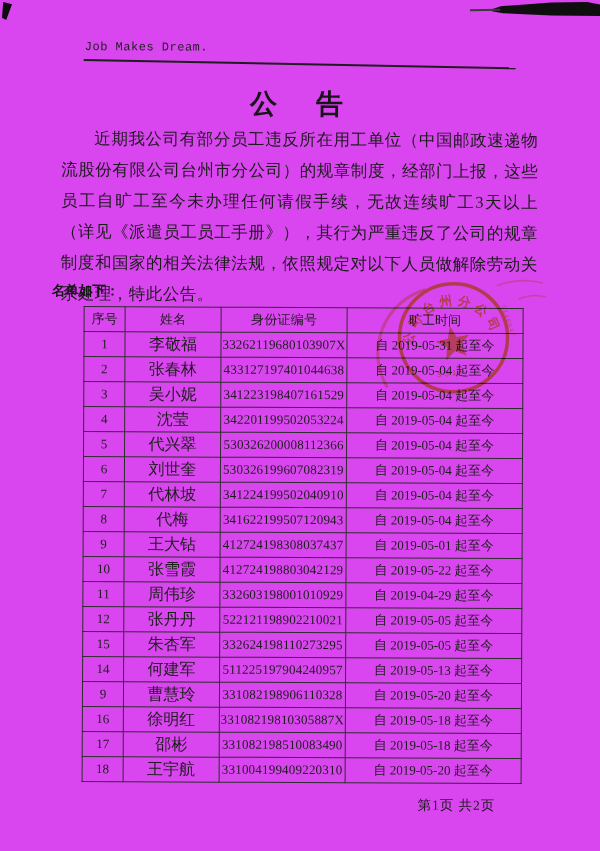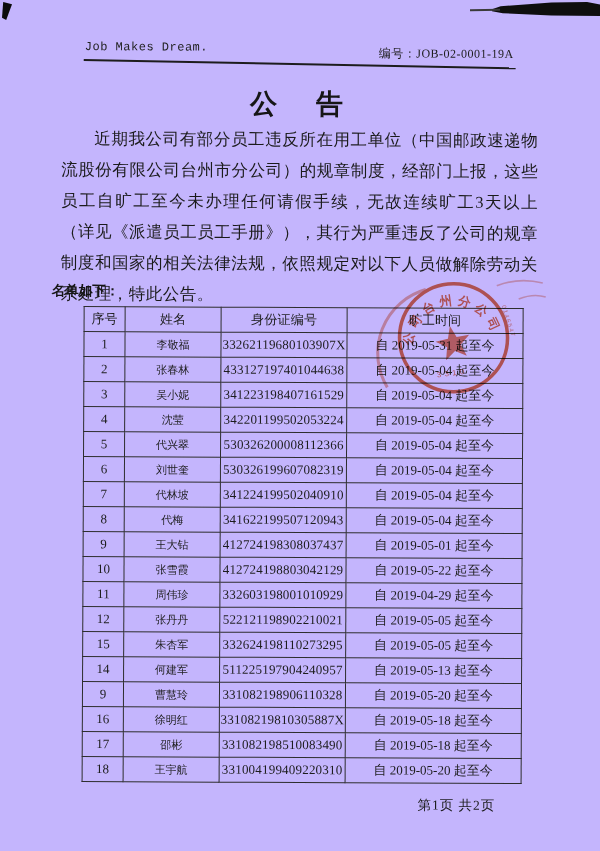--- a/index.html
+++ b/index.html
@@ -1,18 +1,18 @@
 <!DOCTYPE html>
 <html><head>
 <meta charset="utf-8">
 <style>
   html,body{margin:0;padding:0;background:#e8e8e8;}
   .page{
     position:relative;width:600px;height:851px;margin:0 auto;
-    background:#c4b5fd;overflow:hidden;
+    background:#d946ef;overflow:hidden;
     font-family:"Liberation Serif","DejaVu Serif",serif;
     color:#1f1f1f;
   }
   .tilt{position:absolute;inset:0;transform:rotate(0.25deg);transform-origin:50% 0;}
 
   
   .corner-mark{
     position:absolute;left:2px;top:2px;width:10px;height:18px;background:#0c0c0c;
     clip-path:polygon(12% 0,100% 12%,42% 100%,0 88%);
   }
@@ -54,21 +54,21 @@
   table.roster{
     position:absolute;left:85px;top:307px;border-collapse:collapse;table-layout:fixed;
     font-size:13px;color:#1d1d1d;
   }
   table.roster th,table.roster td{
     border:1px solid #2e2e2e;height:24px;padding:0;text-align:center;vertical-align:middle;
     overflow:hidden;white-space:nowrap;
   }
   table.roster th{font-weight:normal;font-size:13px;}
   .c-no{width:40px;}
-  .c-name{width:95px;font-size:11px;}
+  .c-name{width:95px;font-size:16px;}
   .c-id{width:125px;font-size:13px;letter-spacing:.2px;}
   .c-period{width:175px;font-size:13px;margin-left:32px;}
 
   
   svg.stamp{position:absolute;left:365px;top:265px;mix-blend-mode:multiply;pointer-events:none;}
 
   .footer-info{
     position:absolute;left:421px;top:796px;font-size:13.5px;color:#1b1b1b;letter-spacing:1px;
   }
 </style>
@@ -77,21 +77,20 @@
 
 <div class="page">
 
   <div class="corner-mark"></div>
   <div class="band-mark"></div>
   <div class="band-tail"></div>
 
   <div class="tilt">
 
     <div class="motto">Job Makes Dream.</div>
-    <div class="doc-no">编号：JOB-02-0001-19A</div>
     <div class="header-rule"></div>
 
     <div class="page-title">公　告</div>
 
     <div class="notice-para">近期我公司有部分员工违反所在用工单位（中国邮政速递物流股份有限公司台州市分公司）的规章制度，经部门上报，这些员工自旷工至今未办理任何请假手续，无故连续旷工3天以上（详见《派遣员工员工手册》），其行为严重违反了公司的规章制度和国家的相关法律法规，依照规定对以下人员做解除劳动关系处理，特此公告。</div>
 
     <div class="list-label">名单如下：</div>
 
     <table class="roster">
       <thead>

